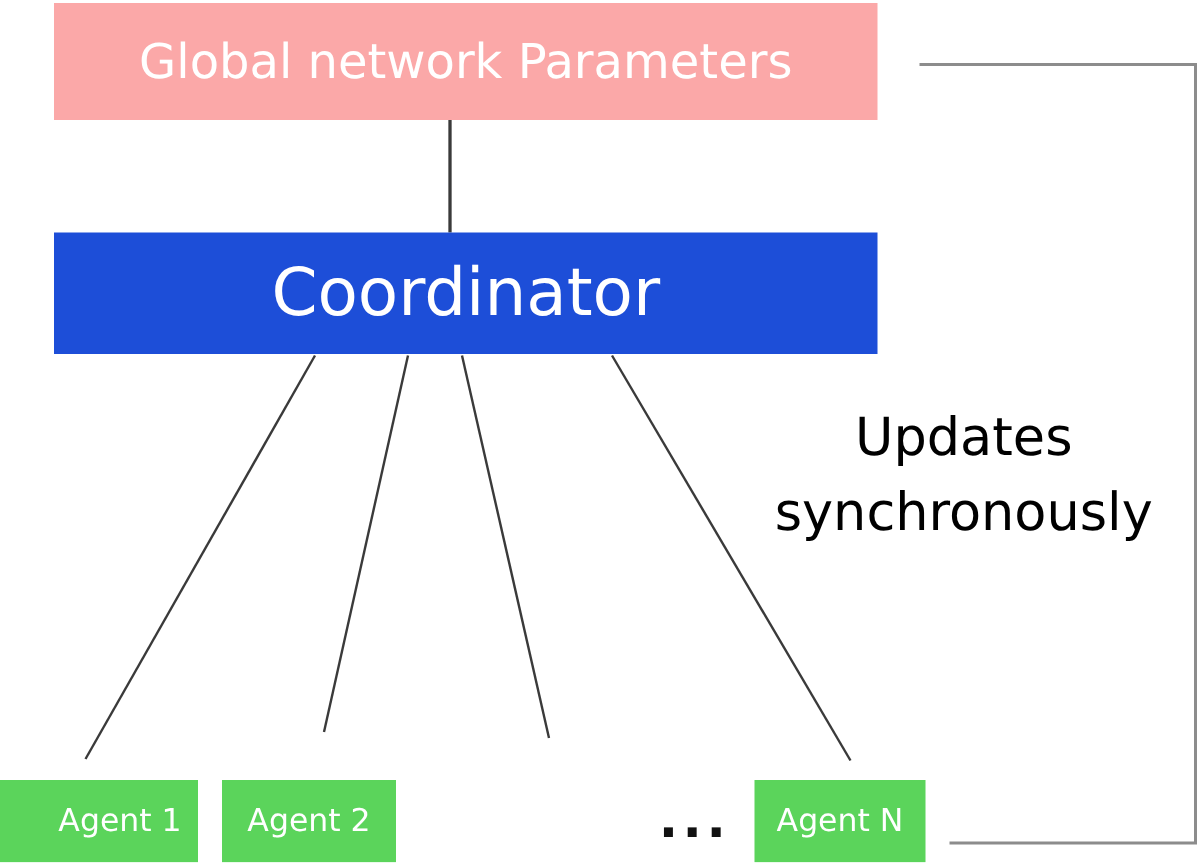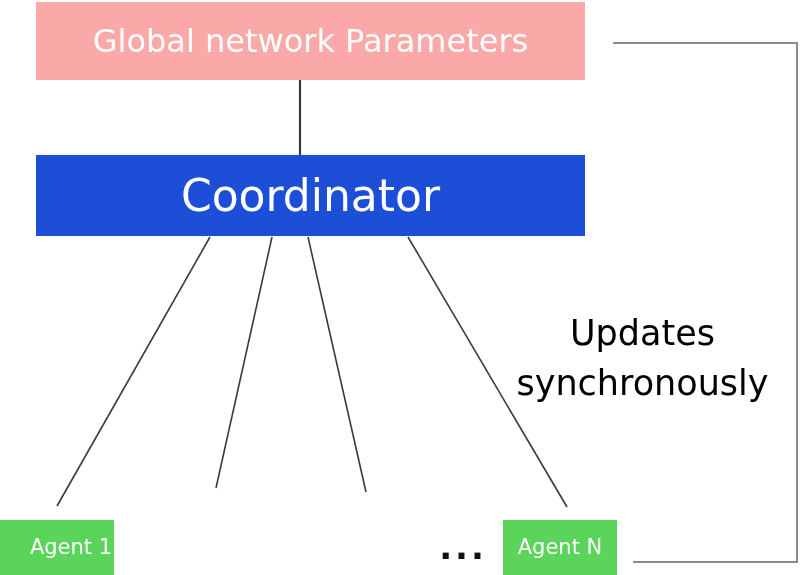--- a/index.html
+++ b/index.html
@@ -42,21 +42,21 @@
     height: 81px;
     background: #1d4ed8;
     font-size: 44px;
   }
   .agent-node {
     background: #5bd45b;
     font-size: 21px;
     top: 520px;
     height: 55px;
   }
-  #agent-node-1 { left: -1px;  width: 115px; padding-left: 29px; }
+  #agent-node-1 { left: -1px;  width: 133px; padding-left: 29px; }
   #agent-node-2 { left: 148px; width: 116px; }
   #agent-node-3 { left: 293px; width: 117px; }
   #agent-node-n { left: 503px; width: 114px; justify-content: center; }
 
   #ellipsis {
     position: absolute;
     left: 430px;
     top: 527px;
     width: 66px;
     height: 40px;
@@ -72,21 +72,20 @@
 
   #updates-label {
     position: absolute;
     left: 490px;
     top: 268px;
     width: 305px;
     text-align: center;
     color: #000000;
     font-size: 35px;
     line-height: 1.42;
-    margin-top: 41px;
   }
 
   #edges {
     position: absolute;
     left: 0;
     top: 0;
     width: 800px;
     height: 575px;
     pointer-events: none;
   }
@@ -113,20 +112,23 @@
   </div>
 
   <div class="node" id="coordinator-node">
     <span>Coordinator</span>
   </div>
 
   <div class="node agent-node" id="agent-node-1">
     <span>Agent 1</span>
   </div>
 
+  <div class="node agent-node" id="agent-node-2">
+    <span>Agent 2</span>
+  </div>
 
 
   <div id="ellipsis">
     <span>...</span>
   </div>
 
   <div class="node agent-node" id="agent-node-n">
     <span>Agent N</span>
   </div>
 

